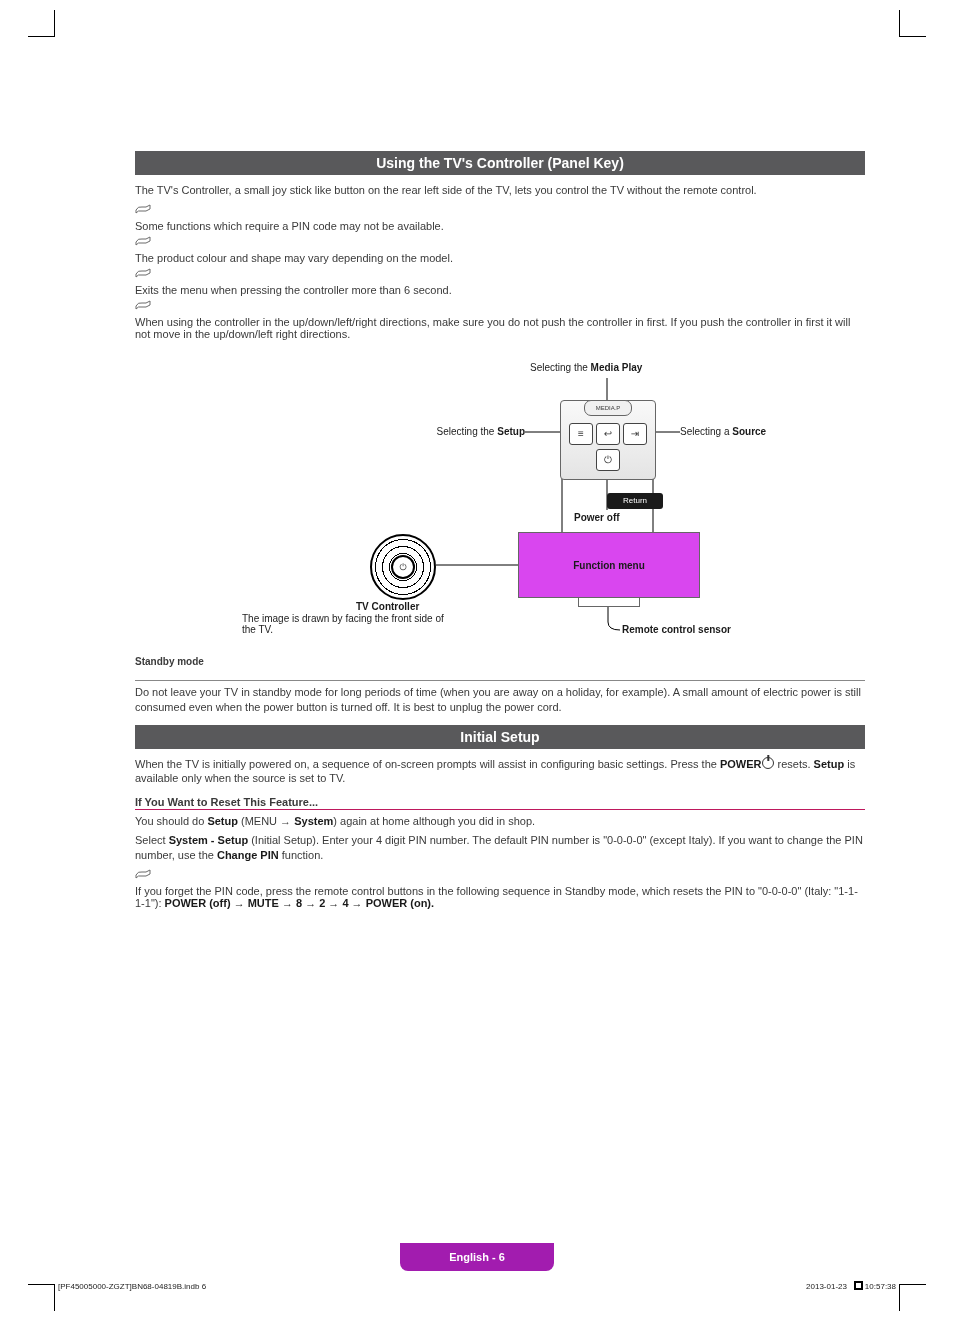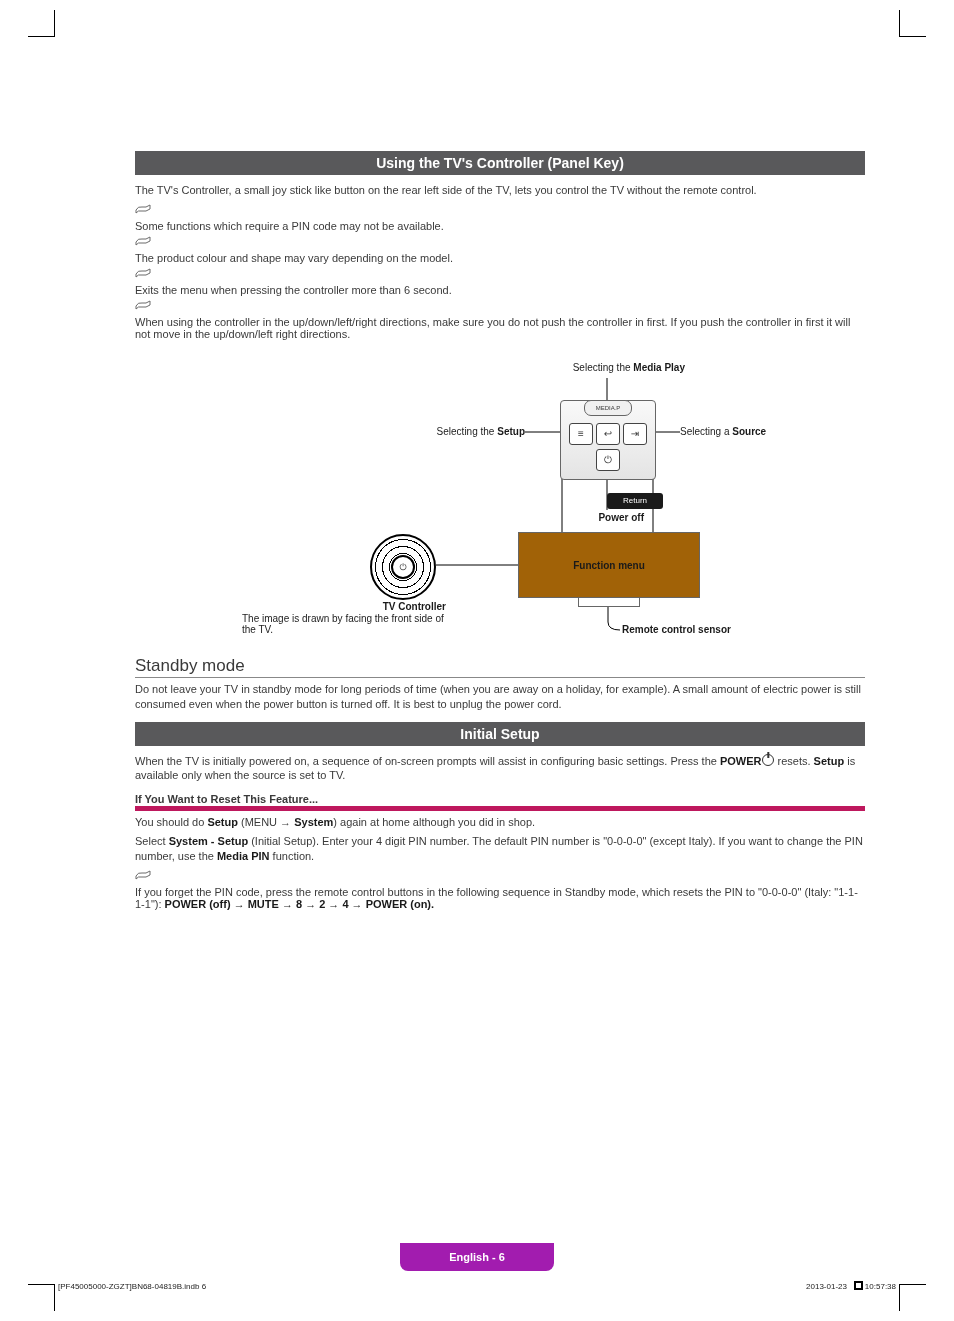--- a/index.html
+++ b/index.html
@@ -48,45 +48,45 @@
     width: 16px; height: 10px;
     flex: 0 0 16px;
     margin-right: 4px;
     margin-top: 2px;
     color: #6b6b6b;
   }
   .note-icon svg { width: 16px; height: 10px; display: block; }
 
   .sub-h {
     border-bottom: 1px solid #888;
-    font-weight: normal;
+    font-weight: bold;
     margin-top: 16px;
     margin-bottom: 4px;
-    padding-bottom: 1px;
-    font-size: 17px;
+    padding-bottom: 13px;
+    font-size: 10px;
   }
   .sub-h2 {
-    border-bottom: 5px solid #be185d;
+    border-bottom: 1px solid #be185d;
     font-weight: bold;
     margin-top: 10px;
     margin-bottom: 4px;
     padding-bottom: 1px;
     font-size: 11px;
   }
 
   b { color: #1a1a1a; }
 
   
   .diagram {
     position: relative;
     width: 700px;
     height: 280px;
     margin: 20px auto 0 auto;
   }
-  .dlabel { position: absolute; font-size: 10px; color: #222; text-align: right; }
+  .dlabel { position: absolute; font-size: 10px; color: #222; text-align: left; }
   .dcaption { position: absolute; font-size: 10px; color: #222; text-align: left; }
 
   .joystick {
     position: absolute;
     top: 174px; left: 220px;
     width: 62px; height: 62px;
     border: 2px solid #000;
     border-radius: 50%;
     background:
       repeating-radial-gradient(circle at center, transparent 0 6px, #000 6px 7px);
@@ -164,21 +164,21 @@
     font-size: 8px;
     text-align: center;
     line-height: 16px;
     border-radius: 3px;
   }
   .tv-box {
     position: absolute;
     top: 172px; left: 368px;
     width: 180px; height: 64px;
     border: 1px solid #666;
-    background: #a16207;
+    background: #d946ef;
   }
   .tv-box .stand {
     position: absolute;
     left: 50%; bottom: -10px;
     transform: translateX(-50%);
     width: 60px; height: 8px;
     border: 1px solid #666;
     background: #fff;
   }
   .tv-box .fm {
@@ -353,21 +353,21 @@
 
   <p>
     <span>When the TV is initially powered on, a sequence of on-screen prompts will assist in configuring basic settings. Press the </span><b>POWER</b><span class="power-glyph"></span><span> resets. </span><b>Setup</b><span> is available only when the source is set to TV.</span>
   </p>
 
   <div class="sub-h2">If You Want to Reset This Feature...</div>
   <p>
     <span>You should do </span><b>Setup</b><span> (MENU → </span><b>System</b><span>) again at home although you did in shop.</span>
   </p>
   <p>
-    <span>Select </span><b>System - Setup</b><span> (Initial Setup). Enter your 4 digit PIN number. The default PIN number is "0-0-0-0" (except Italy). If you want to change the PIN number, use the </span><b>Media PIN</b><span> function.</span>
+    <span>Select </span><b>System - Setup</b><span> (Initial Setup). Enter your 4 digit PIN number. The default PIN number is "0-0-0-0" (except Italy). If you want to change the PIN number, use the </span><b>Change PIN</b><span> function.</span>
   </p>
   <div class="note-row">
     <span class="note-icon">
       <svg viewBox="0 0 16 10">
           <path d="M1 6 Q3 2 7 3 Q11 4 15 1 L15 5 Q11 8 7 7 Q3 6 1 9 Z" fill="none" stroke="#6b6b6b" stroke-width="1"></path>
         </svg>
     </span>
     <span>
       <span>If you forget the PIN code, press the remote control buttons in the following sequence in Standby mode, which resets the PIN to "0-0-0-0" (Italy: "1-1-1-1"): </span><b>POWER (off) → MUTE → 8 → 2 → 4 → POWER (on).</b>
     </span>

